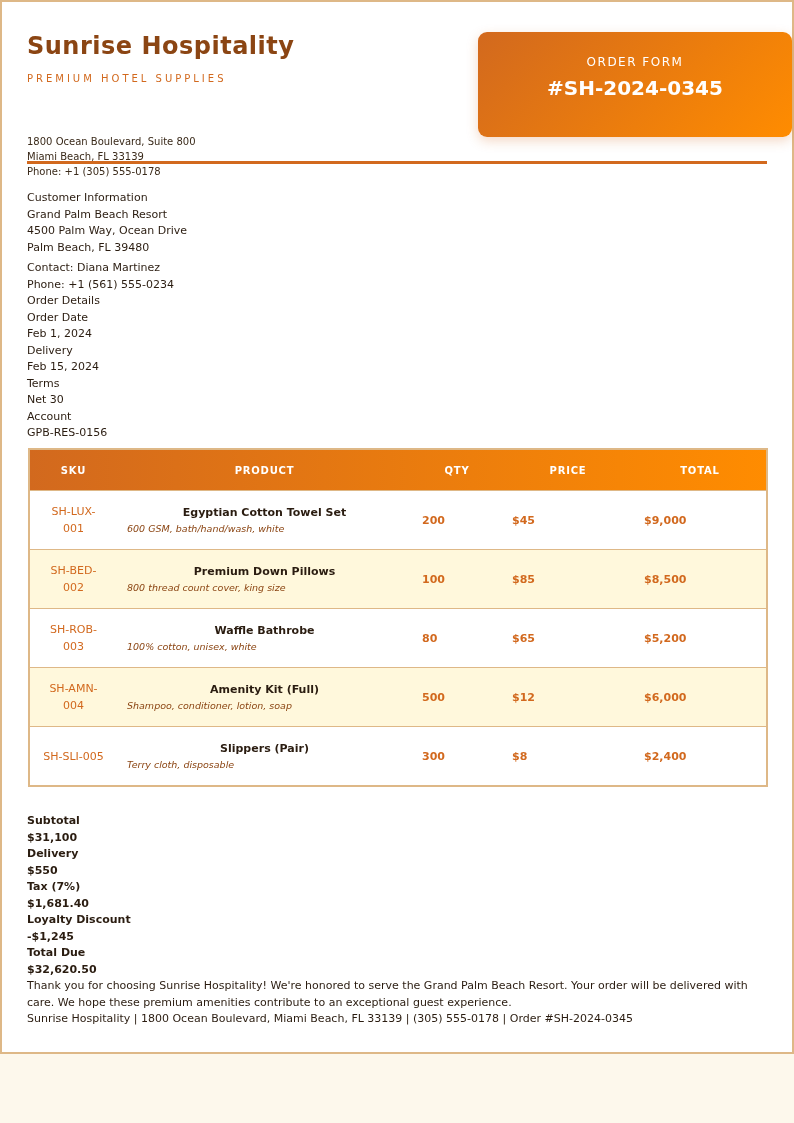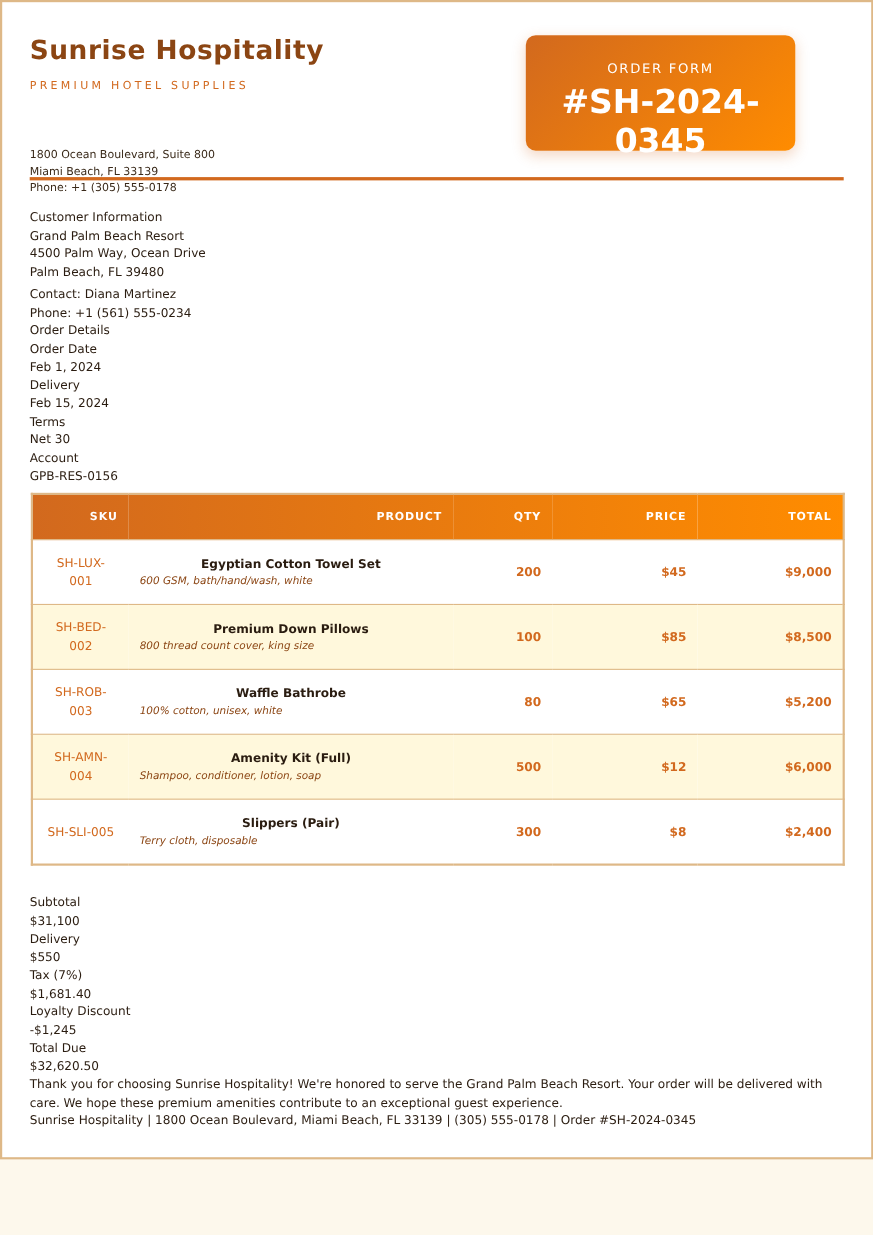--- a/index.html
+++ b/index.html
@@ -25,31 +25,31 @@
     .tagline {
       position: absolute; left: 25px; top: 71px;
       font-size: 10px; color: #d2691e; letter-spacing: 3px;
     }
     .addr {
       position: absolute; left: 25px; top: 96px;
       font-size: 10px; color: #3a2a1a; line-height: 15px; margin-top: 36px;
     }
     .order-box {
       position: absolute; left: 476px; top: 30px;
-      width: 245px; height: 105px;
+      width: 314px; height: 105px;
       border-radius: 9px;
       background: linear-gradient(135deg, #d2691e 0%, #ff8c00 100%);
       box-shadow: 0 4px 12px rgba(210,105,30,0.25);
       color: #fff; text-align: center;
     }
     .order-box .label {
       margin-top: 23px; font-size: 12px; letter-spacing: 1.5px;
     }
     .order-box .num {
-      margin-top: 7px; font-size: 30px; font-weight: bold;
+      margin-top: 7px; font-size: 20px; font-weight: bold;
     }
     .divider {
       position: absolute; left: 25px; top: 159px;
       width: 740px; height: 3px; background: #d2691e;
     }
     .info {
       position: absolute; left: 25px; top: 188px;
       font-size: 11px; line-height: 16.5px; color: #2a1c10;
     }
     .info .gap { height: 4px; }
@@ -57,35 +57,35 @@
       position: absolute; left: 26px; top: 446px;
       width: 740px; border-collapse: collapse;
       border: 2px solid #deb887;
     }
     table.items thead tr {
       background: linear-gradient(90deg, #d2691e 0%, #ff8c00 100%);
     }
     table.items th {
       color: #fff; font-size: 10px; font-weight: bold;
       letter-spacing: 0.8px; height: 40px; padding: 0 10px;
-      text-align: right;
-    }
-    table.items th.r, table.items td.r { text-align: right; }
+      text-align: center;
+    }
+    table.items th.r, table.items td.r { }
     table.items td {
       font-size: 11px; padding: 0 10px; height: 58px;
       border-top: 1px solid #deb887; vertical-align: middle;
     }
     table.items tbody tr:nth-child(even) { background: #fff8dc; }
     .sku { color: #d2691e; font-weight: normal; line-height: 17px; text-align: center; }
     .pname { font-weight: bold; color: #2a1c10; font-size: 11px; margin-bottom: 4px; text-align: center; }
     .pdesc { font-style: italic; font-size: 9.5px; color: #8b4513; }
     .num-cell { color: #d2691e; font-weight: bold; margin-top: 24px; }
     .totals {
       position: absolute; left: 25px; top: 811px;
-      font-size: 11px; line-height: 16.5px; color: #2a1c10;
+      font-size: 11px; line-height: 16.5px; color: #2a1c10; font-weight: bold;
     }
     .thanks {
       position: absolute; left: 25px; top: 976px; width: 745px;
       font-size: 11px; line-height: 16.5px; color: #2a1c10;
     }
   </style>
 </head>
 <body>
 
 <div class="page">

